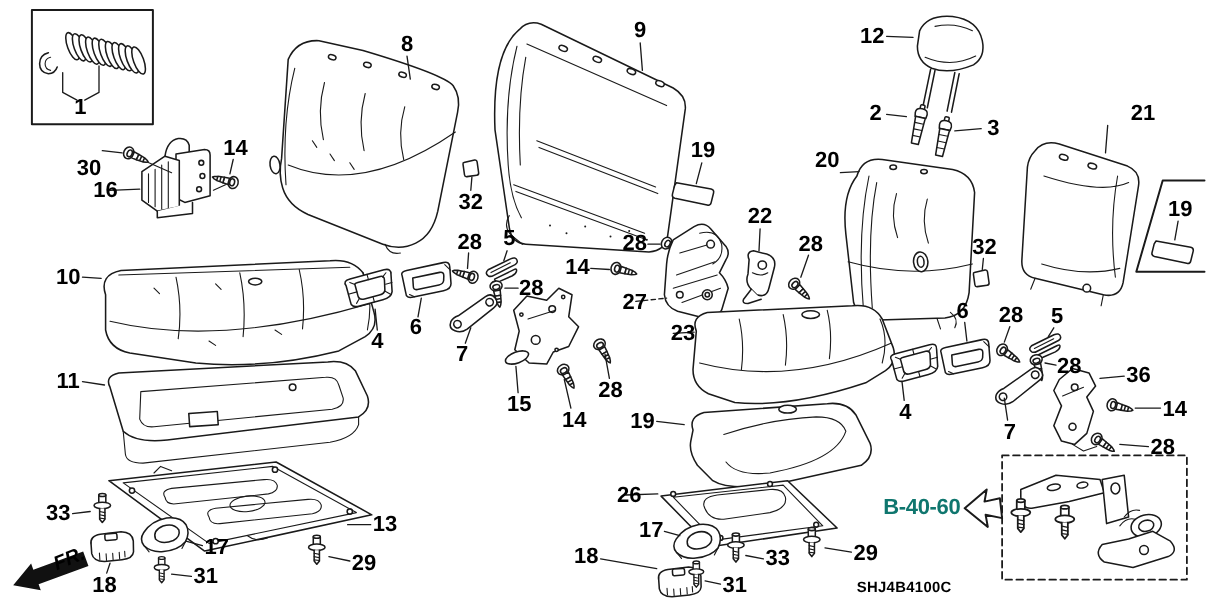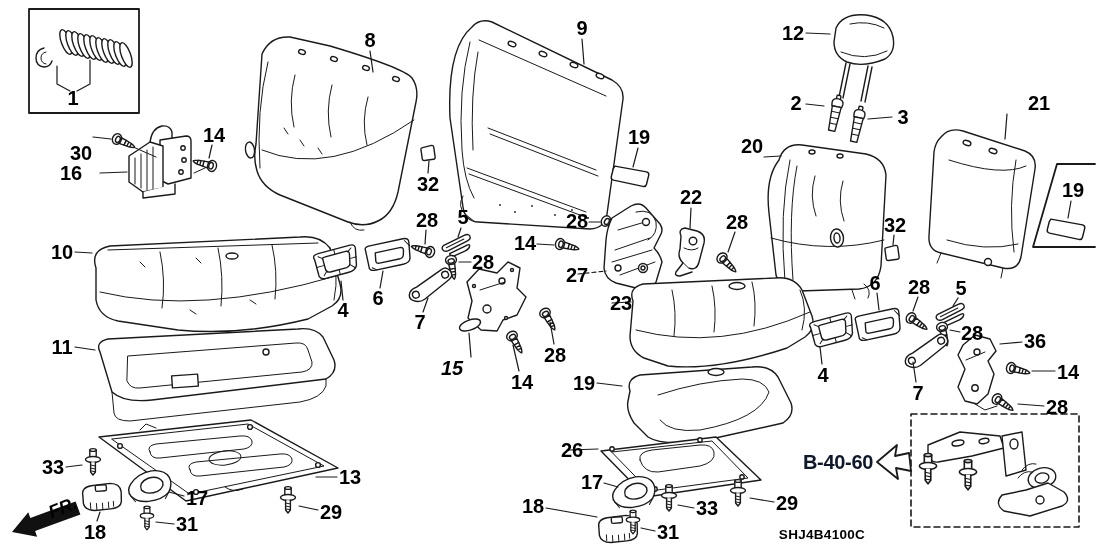--- a/index.html
+++ b/index.html
@@ -13,21 +13,21 @@
   svg .blk{fill:#111;stroke:none;}
   svg .dot{fill:#1a1a1a;stroke:none;}
   .leader{fill:none;stroke:#1a1a1a;stroke-width:1.2;}
   .leader.dashed{stroke-dasharray:4 3;}
   .callout{position:absolute;transform:translate(-50%,-50%);
            font-weight:bold;font-size:20px;color:#000;white-space:nowrap;
            line-height:1;user-select:none;}
   .fr-label{position:absolute;left:63px;top:508px;transform:translate(-50%,-50%) rotate(-22deg);
             font-weight:bold;font-style:italic;font-size:18px;color:#000;}
   .ref-label{position:absolute;left:838px;top:462px;transform:translate(-50%,-50%);
-             font-weight:bold;font-size:20px;letter-spacing:-0.3px;color:#0f172a;}
+             font-weight:bold;font-size:20px;letter-spacing:-0.3px;color:#0f766e;}
   .code-label{position:absolute;left:822px;top:534px;transform:translate(-50%,-50%);
               font-weight:bold;font-size:13.5px;letter-spacing:0.3px;color:#000;}
 </style>
 </head>
 <body>
 
 <div class="stage">
 
 <svg width="1108" height="553" viewBox="0 0 1108 553">
   <defs>
@@ -378,21 +378,21 @@
         <polyline points="546,508 597,517" class="leader"></polyline>
         <polyline points="694,508 678,505" class="leader"></polyline>
         <polyline points="655,531 641,528" class="leader"></polyline>
         <polyline points="774,502 750,498" class="leader"></polyline>
       </g>
 </svg>
 
 <div id="callout-layer">
       <div class="callout" style="left: 73px; top: 98px;">1</div>
       <div class="callout" style="left: 81px; top: 137px; margin-top: 16px;">30</div>
-      <div class="callout" style="left: 71px; top: 173px;">16</div>
+      <div class="callout" style="left: 96px; top: 173px;">16</div>
       <div class="callout" style="left: 214px; top: 135px;">14</div>
       <div class="callout" style="left: 370px; top: 40px;">8</div>
       <div class="callout" style="left: 582px; top: 28px;">9</div>
       <div class="callout" style="left: 639px; top: 137px;">19</div>
       <div class="callout" style="left: 428px; top: 184px;">32</div>
       <div class="callout" style="left: 793px; top: 33px;">12</div>
       <div class="callout" style="left: 796px; top: 103px;">2</div>
       <div class="callout" style="left: 903px; top: 117px;">3</div>
       <div class="callout" style="left: 752px; top: 146px;">20</div>
       <div class="callout" style="left: 1007px; top: 103px; margin-left: 32px;">21</div>
@@ -404,21 +404,21 @@
       <div class="callout" style="left: 463px; top: 217px;">5</div>
       <div class="callout" style="left: 483px; top: 262px;">28</div>
       <div class="callout" style="left: 378px; top: 298px;">6</div>
       <div class="callout" style="left: 420px; top: 322px;">7</div>
       <div class="callout" style="left: 525px; top: 243px;">14</div>
       <div class="callout" style="left: 577px; top: 221px;">28</div>
       <div class="callout" style="left: 565px; top: 275px; margin-left: 12px;">27</div>
       <div class="callout" style="left: 691px; top: 197px;">22</div>
       <div class="callout" style="left: 737px; top: 222px;">28</div>
       <div class="callout" style="left: 621px; top: 303px;">23</div>
-      <div class="callout" style="left: 452px; top: 368px; font-style: italic;">15</div>
+      <div class="callout" style="left: 472px; top: 368px;">15</div>
       <div class="callout" style="left: 555px; top: 355px;">28</div>
       <div class="callout" style="left: 522px; top: 382px;">14</div>
       <div class="callout" style="left: 584px; top: 383px;">19</div>
       <div class="callout" style="left: 895px; top: 225px;">32</div>
       <div class="callout" style="left: 875px; top: 283px;">6</div>
       <div class="callout" style="left: 919px; top: 287px;">28</div>
       <div class="callout" style="left: 961px; top: 288px;">5</div>
       <div class="callout" style="left: 972px; top: 333px;">28</div>
       <div class="callout" style="left: 1035px; top: 341px;">36</div>
       <div class="callout" style="left: 1068px; top: 372px;">14</div>

